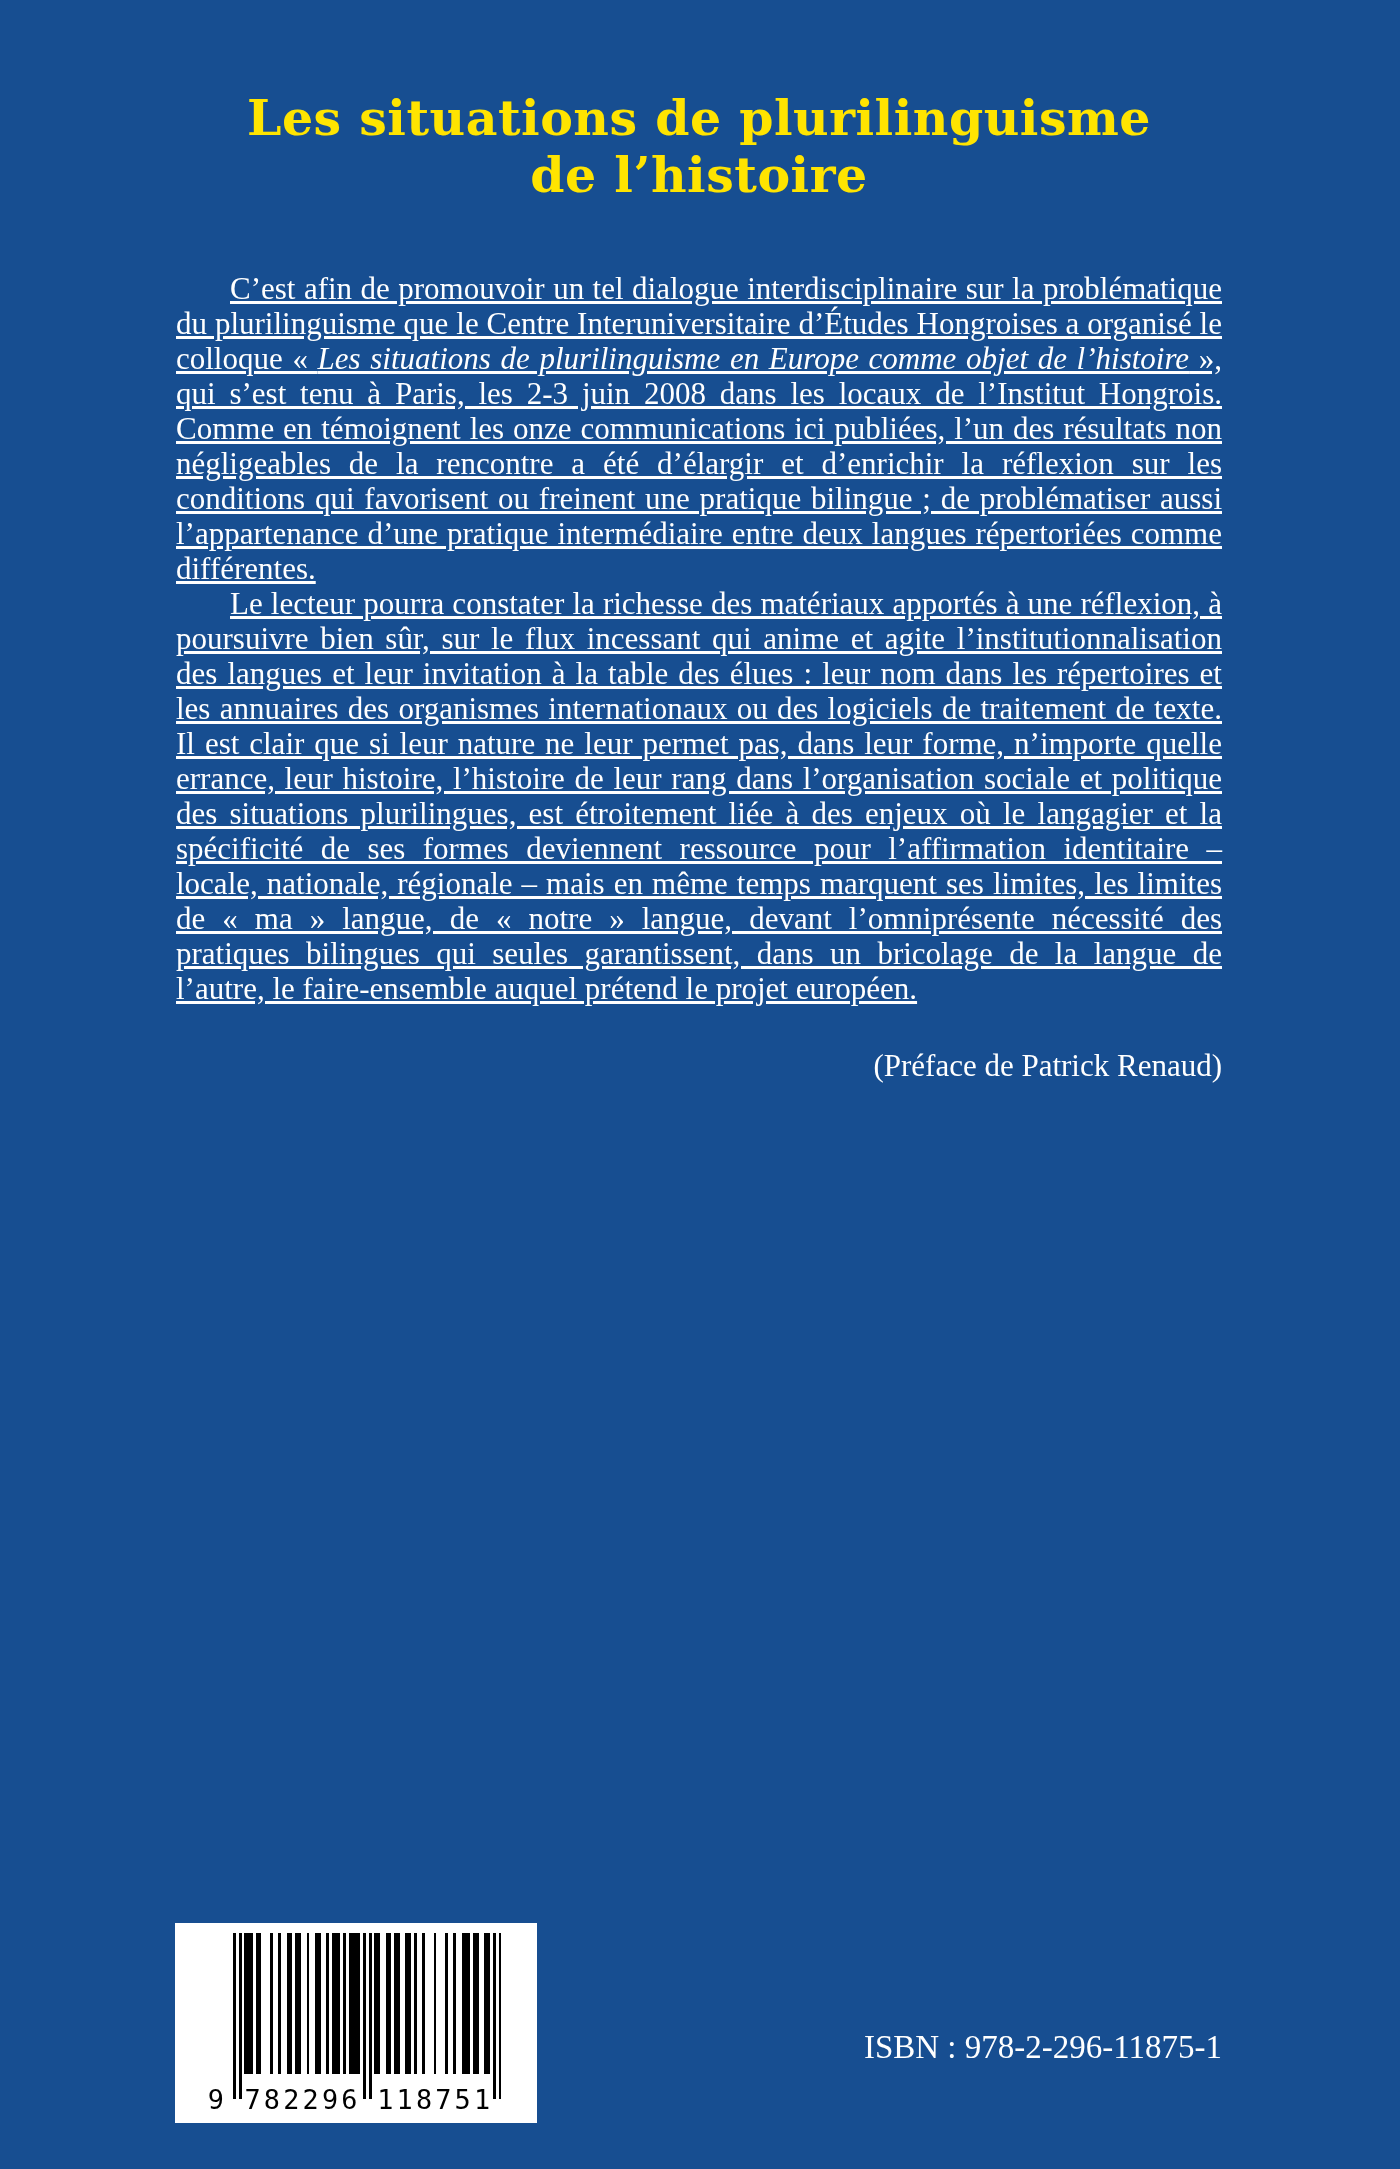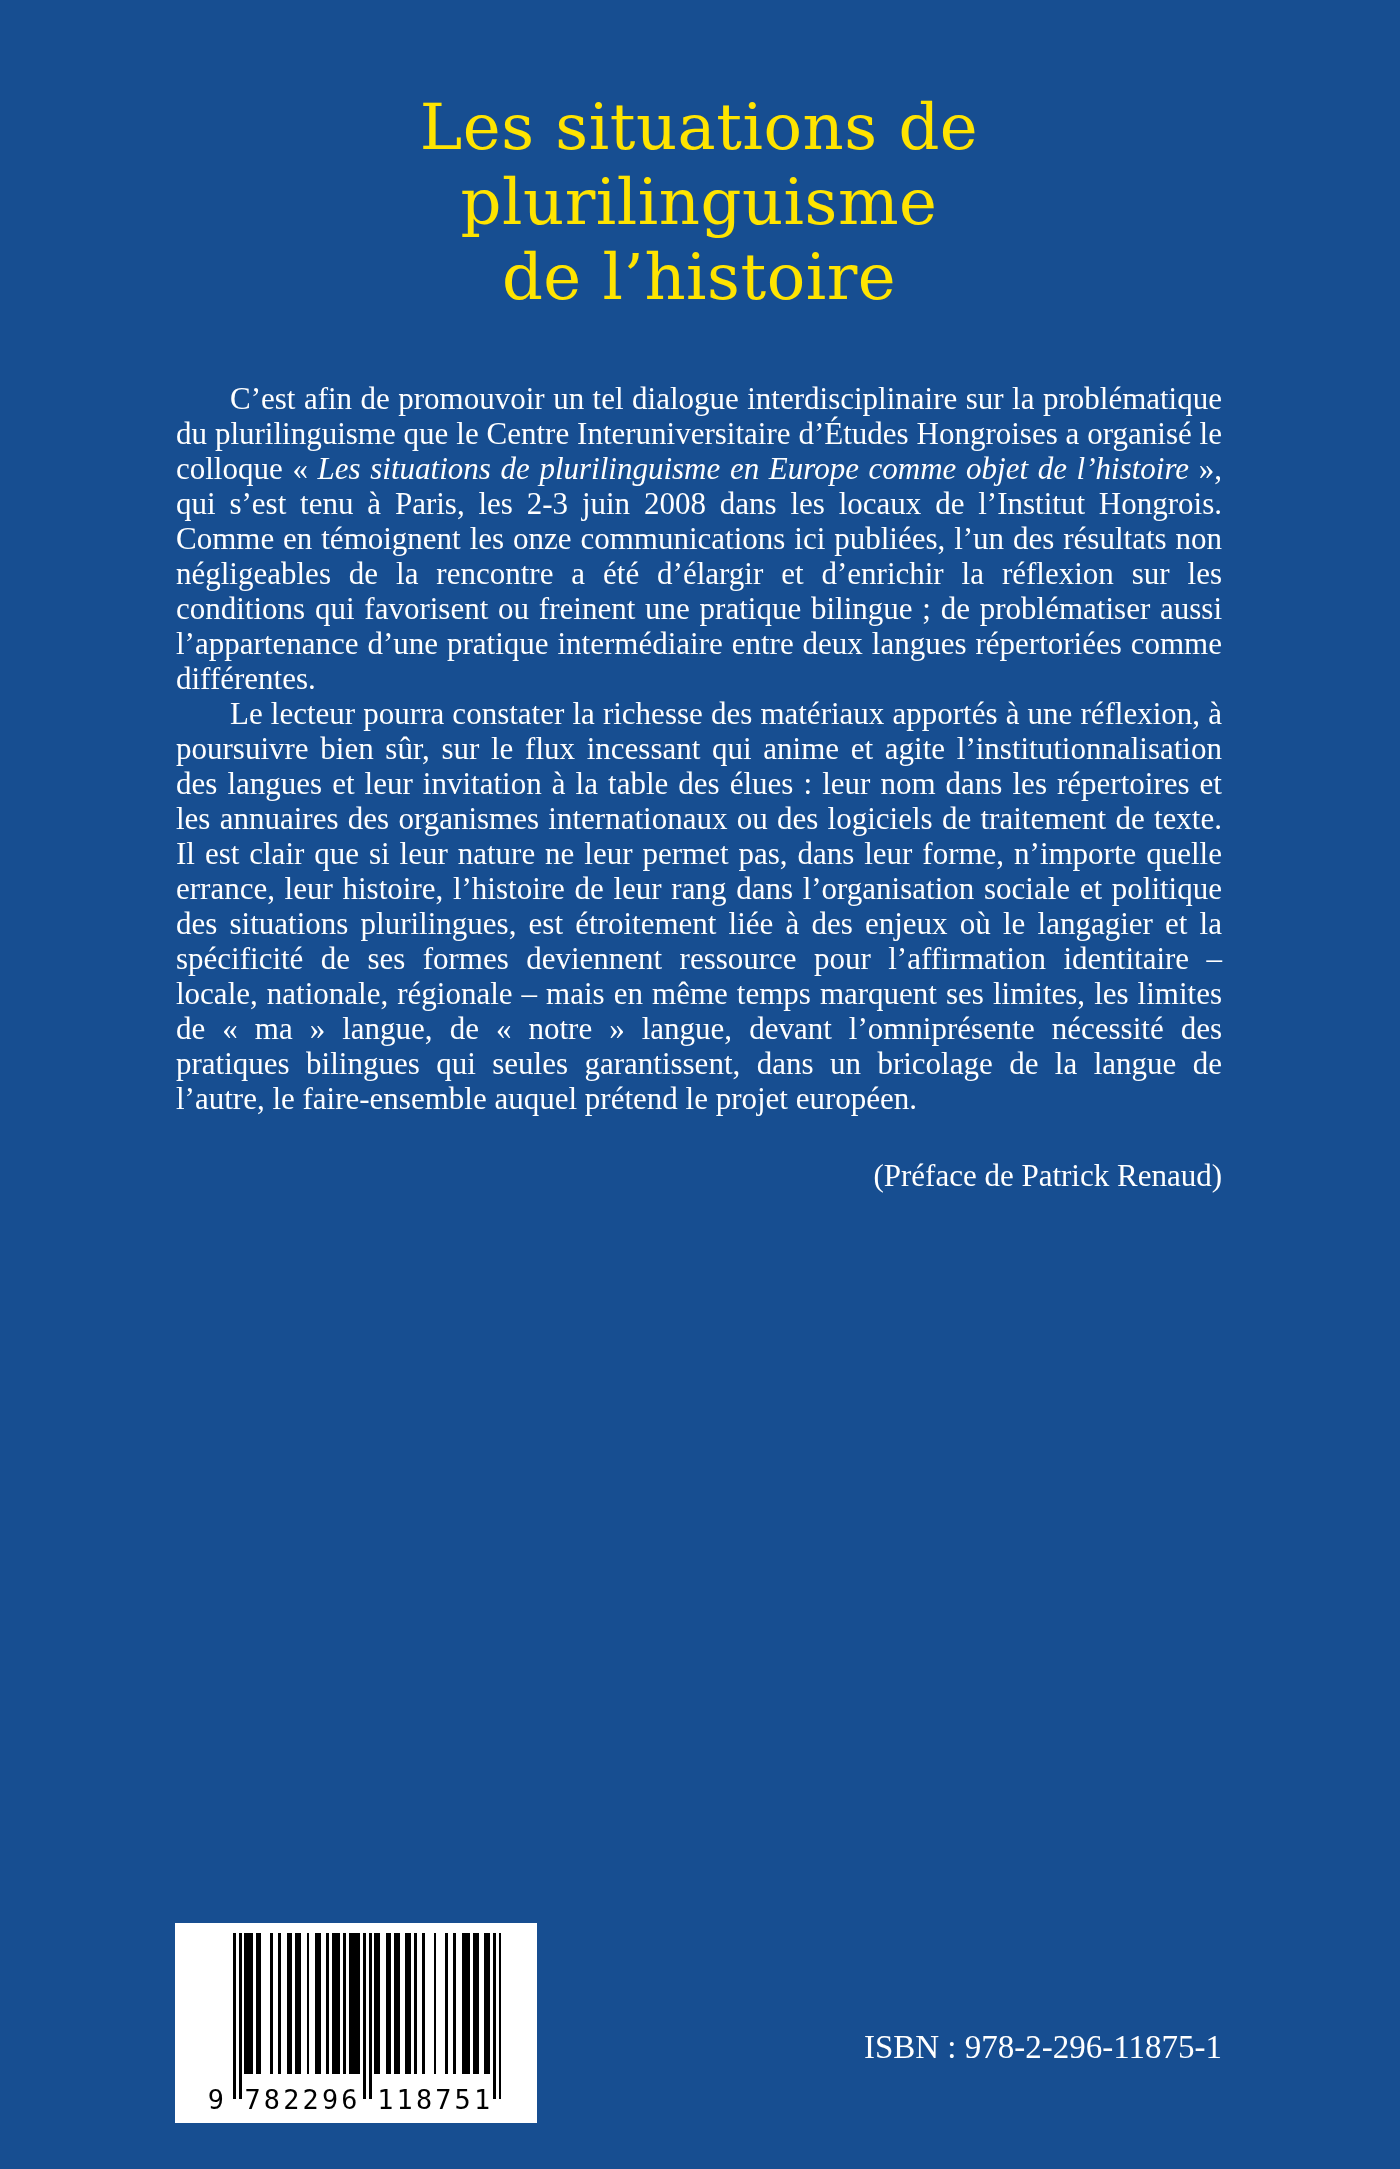--- a/index.html
+++ b/index.html
@@ -19,32 +19,33 @@
     position: absolute;
     left: 176px;
     right: 178px;
     top: 90px;
   }
   .title {
     margin: 0 0 66px 0;
     text-align: center;
     color: var(--title-color, #ffe400);
     font-family: "DejaVu Serif", serif;
-    font-weight: normal;
-    font-size: 64px;
+    font-weight: bold;
+    font-size: 49px;
     line-height: 1.17;
     letter-spacing: 0.5px;
   }
   .title-line { display: block; }
   .para {
     margin: 0;
     color: var(--text-color, #ffffff);
     font-size: 31px;
     line-height: 35px;
     text-align: justify;
+    text-decoration: underline;
   }
   .para.indent { text-indent: 54px; }
   .preface {
     margin: 42px 0 0 0;
     color: var(--text-color, #ffffff);
     font-size: 31px;
     line-height: 35px;
     text-indent: 54px;
     text-align: right;
   }

